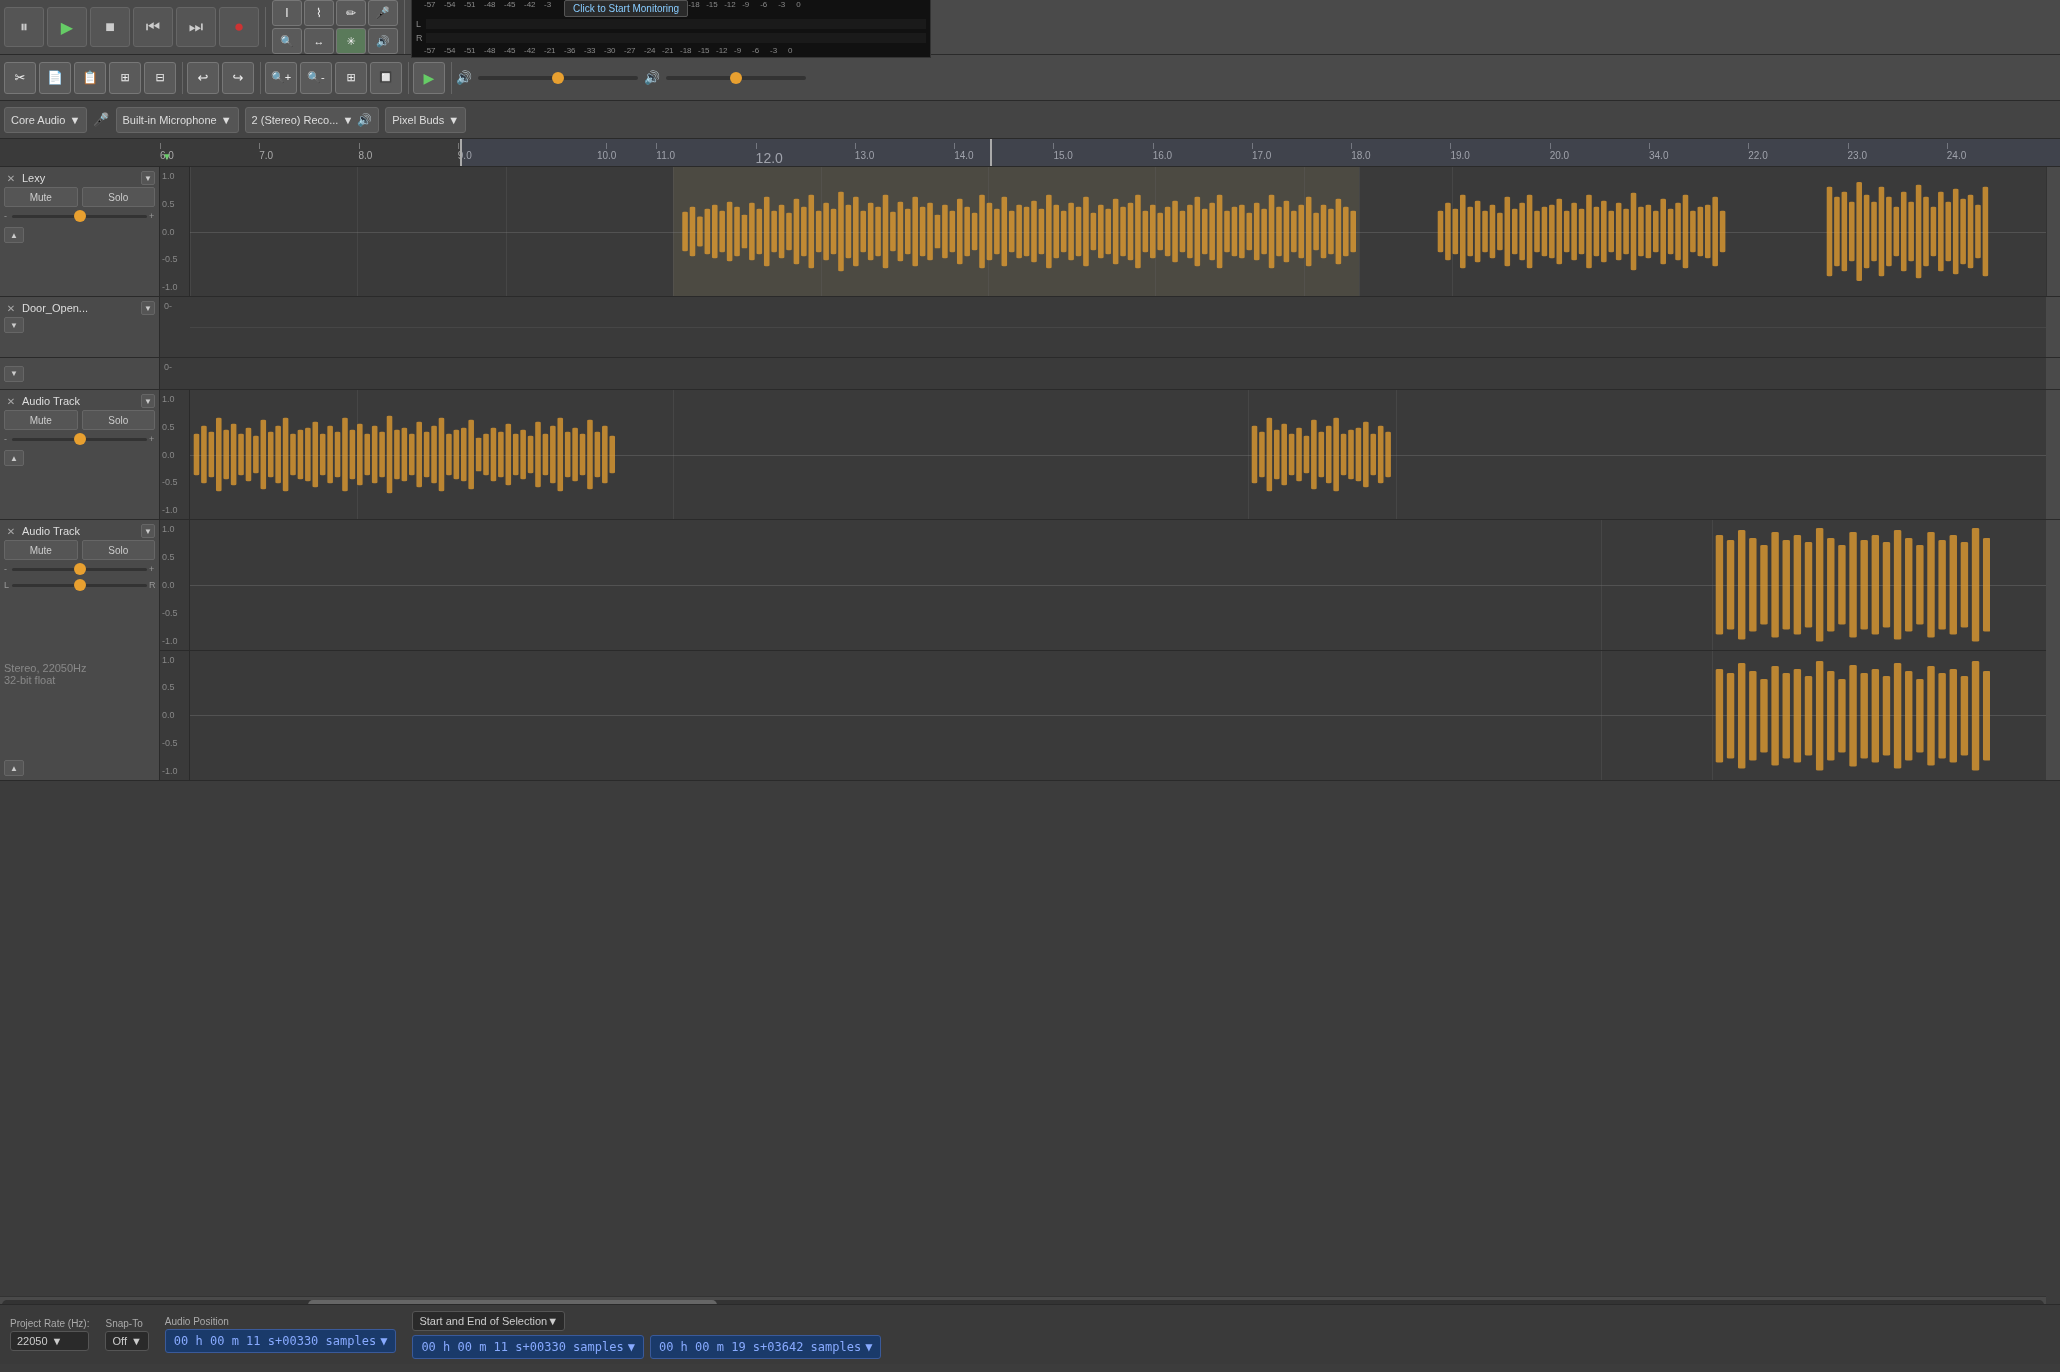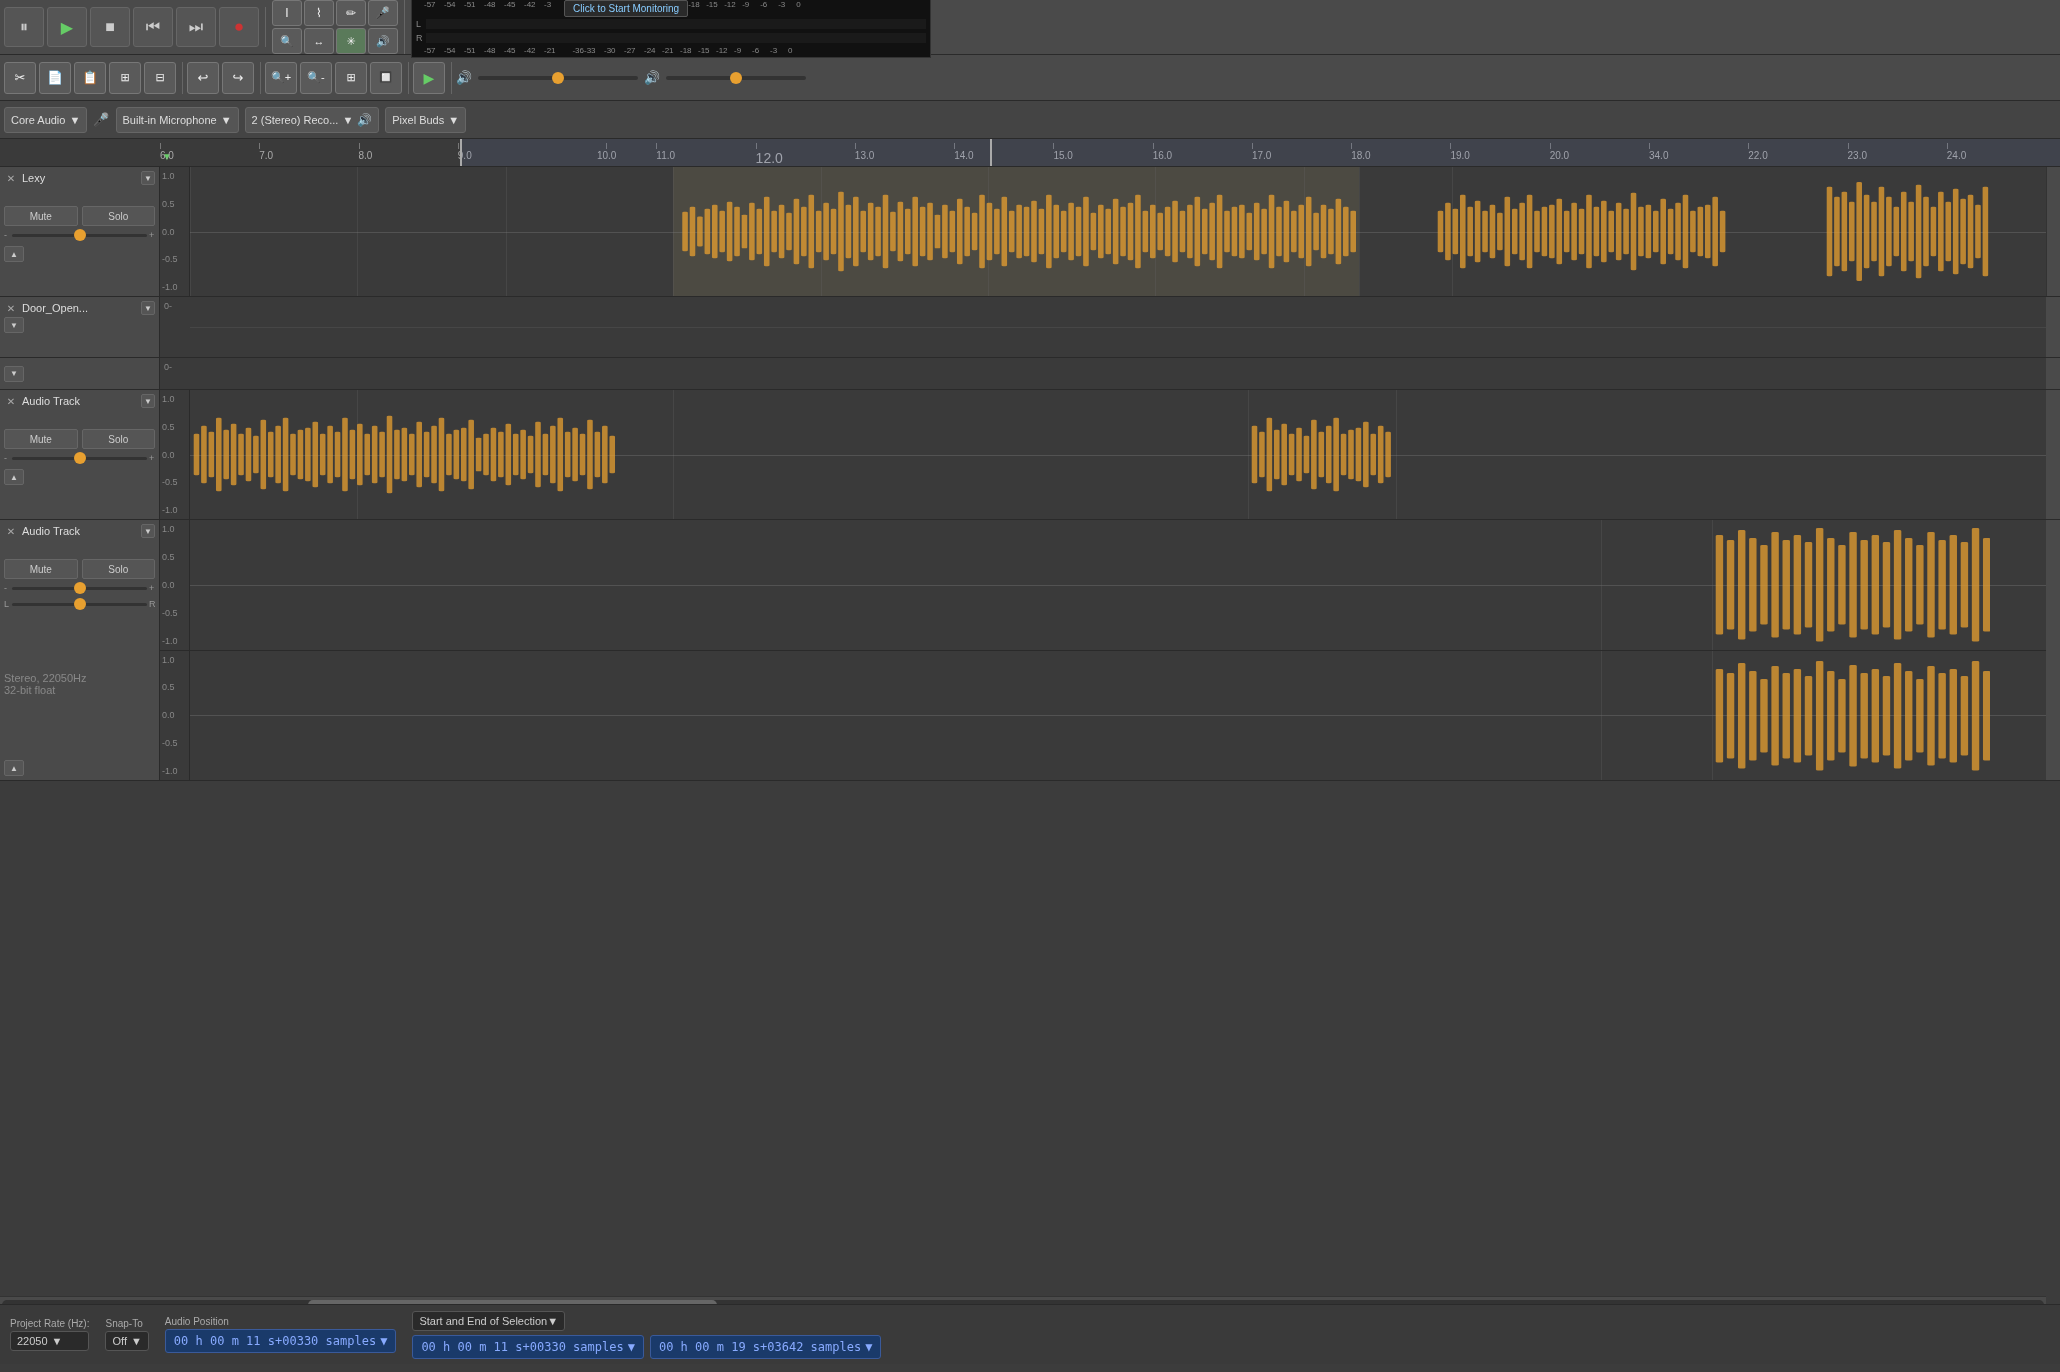--- a/index.html
+++ b/index.html
@@ -155,21 +155,20 @@
       cursor: pointer;
       display: flex;
       align-items: center;
       justify-content: center;
       font-size: 8px;
       color: #ccc;
     }
     .mute-solo-row {
       display: flex;
       gap: 4px;
-      margin-top: 19px;
     }
     .mute-btn, .solo-btn {
       flex: 1;
       height: 20px;
       border: 1px solid #666;
       border-radius: 2px;
       background: #555;
       color: #ccc;
       cursor: pointer;
       font-size: 10px;
@@ -394,21 +393,21 @@
 
     <div style="display:flex;align-items:center;margin-left:8px;margin-top:1px;">
       <div style="font-size:8px;color:#888;display:flex;gap:0px;">
         <span style="width:20px;">-57</span>
         <span style="width:20px;">-54</span>
         <span style="width:20px;">-51</span>
         <span style="width:20px;">-48</span>
         <span style="width:20px;">-45</span>
         <span style="width:20px;">-42</span>
         <span style="width:20px;">-21</span>
-        <span style="width:20px;text-align:right;">-36</span>
+        <span style="width:20px;">-36</span>
         <span style="width:20px;">-33</span>
         <span style="width:20px;">-30</span>
         <span style="width:20px;">-27</span>
         <span style="width:18px;">-24</span>
         <span style="width:18px;">-21</span>
         <span style="width:18px;">-18</span>
         <span style="width:18px;">-15</span>
         <span style="width:18px;">-12</span>
         <span style="width:18px;">-9</span>
         <span style="width:18px;">-6</span>

